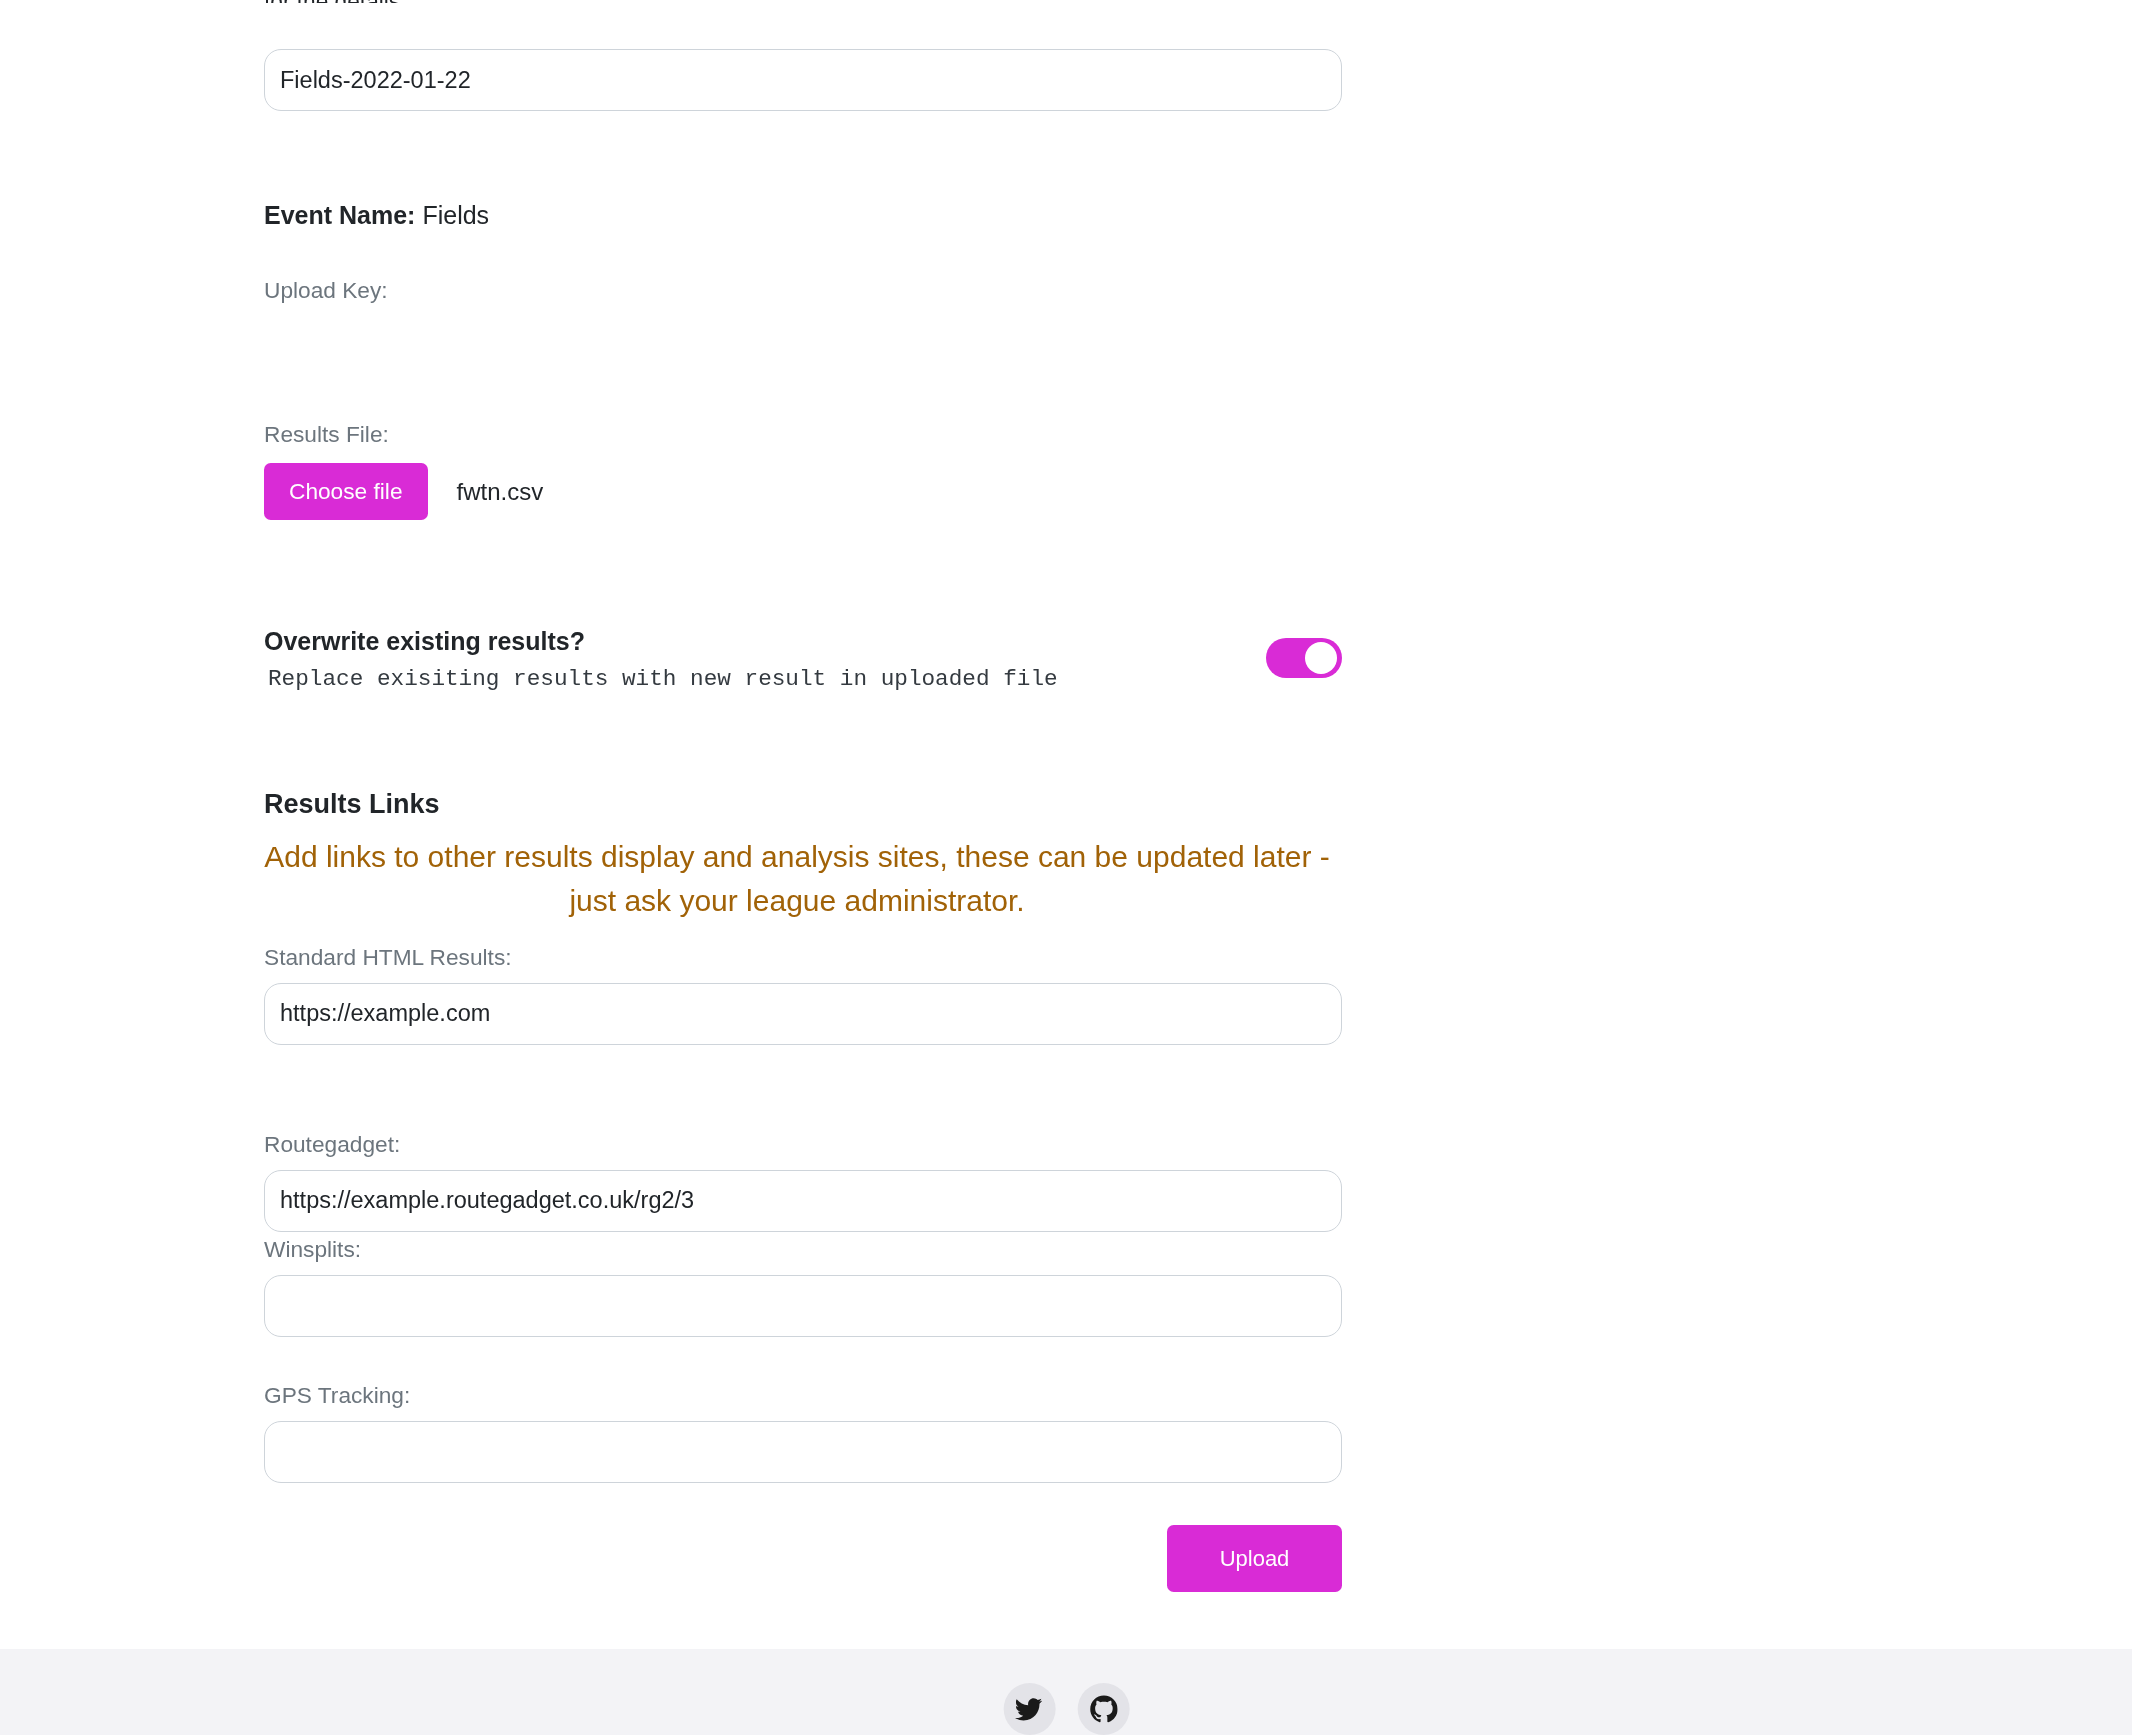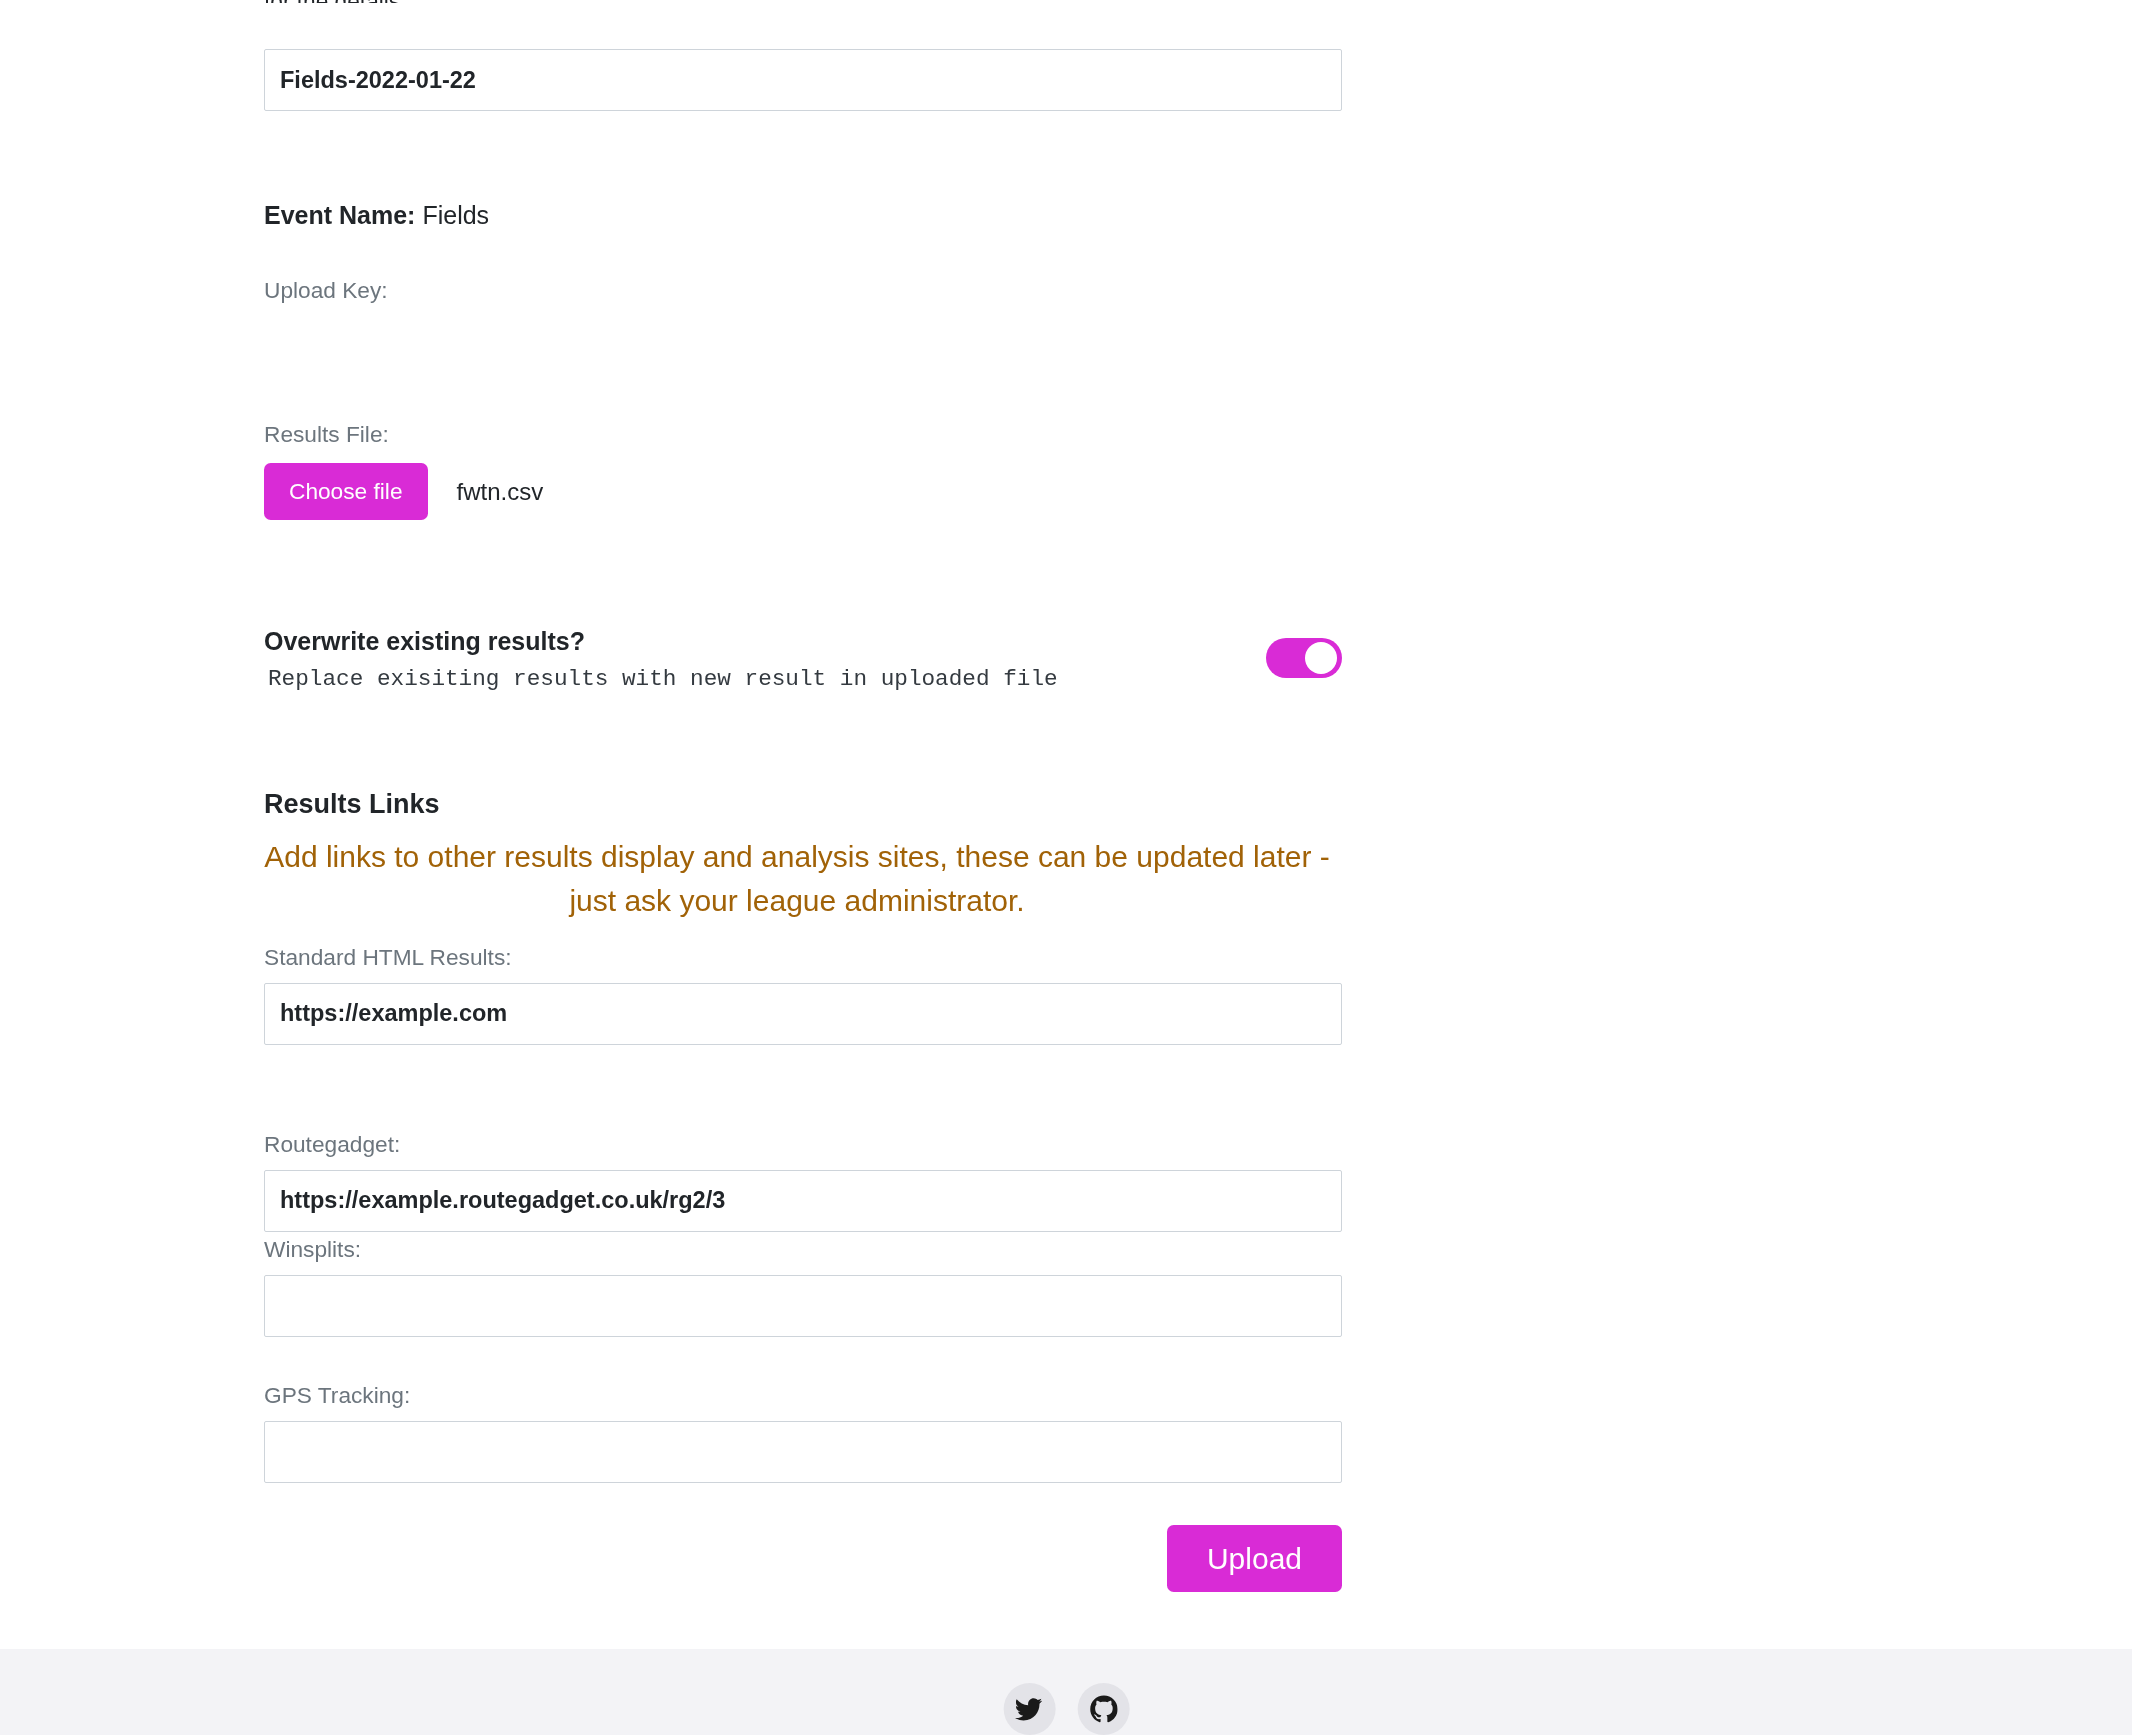--- a/index.html
+++ b/index.html
@@ -49,28 +49,27 @@
     color: #6c757d;
     margin: 0 0 11.7px 0;
     display: block;
   }
 
   .text-input {
     display: block;
     width: 1078px;
     height: 62px;
     border: 0.8px solid #ced4da;
-    border-radius: 2px;
+    border-radius: 17px;
     padding: 0 15px;
     font-size: 23.5px;
     font-family: "Liberation Sans", sans-serif;
     color: #212529;
     background: #ffffff;
     outline: none;
-    font-weight: bold;
   }
   .text-input::placeholder { color: #adb5bd; }
 
   .block { margin-bottom: 0; }
 
   .event-id-block { position: absolute; left: 0; top: 49px; }
   .event-name-line {
     position: absolute;
     left: 0;
     top: 201px;
@@ -178,21 +177,21 @@
     left: 0;
     top: 1525px;
     width: 1078px;
     display: flex;
     justify-content: flex-end;
   }
   .upload-btn {
     background: #d92bd6;
     border: none;
     color: #ffffff;
-    font-size: 30px;
+    font-size: 22px;
     font-family: "Liberation Sans", sans-serif;
     width: 175px;
     height: 67px;
     border-radius: 6.7px;
     cursor: pointer;
   }
 
   .footer {
     position: absolute;
     left: 0;

